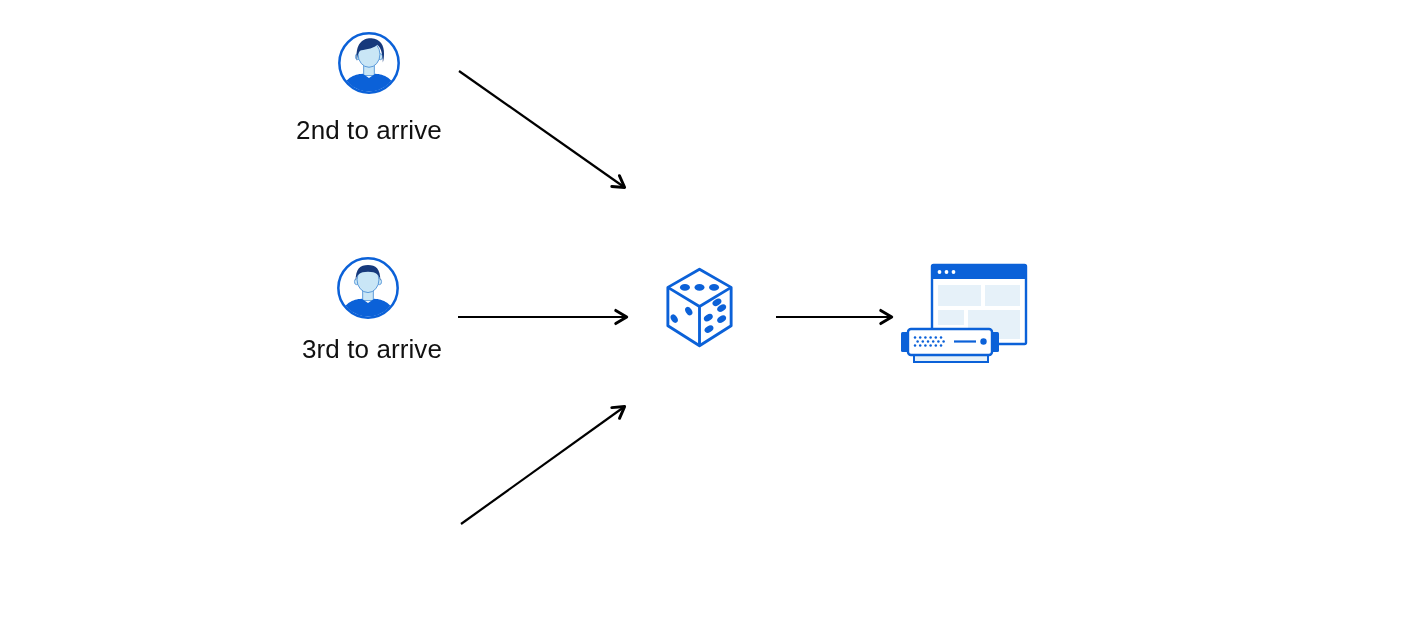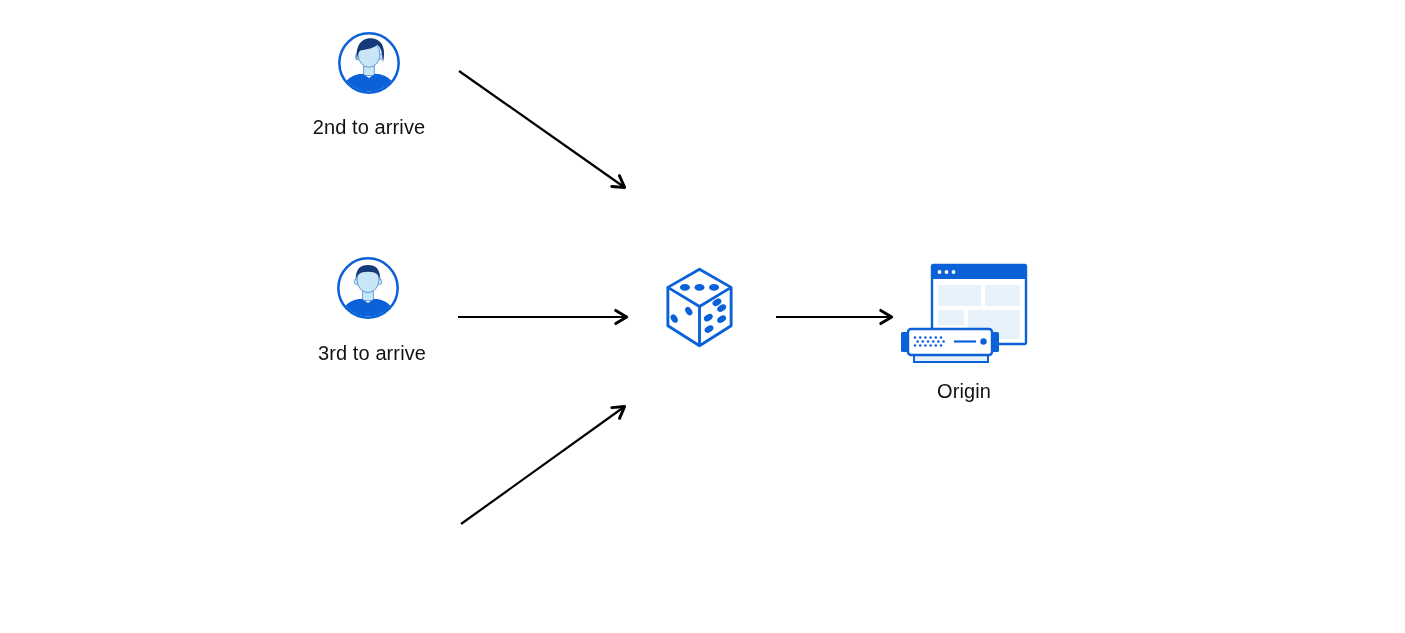--- a/index.html
+++ b/index.html
@@ -15,21 +15,21 @@
   html,body{margin:0;padding:0;background:var(--background);}
   .canvas{
     position:relative;width:1405px;height:633px;background:var(--background);
     font-family:"Liberation Sans",sans-serif;overflow:hidden;
   }
   .arrows-layer{position:absolute;left:0;top:0;pointer-events:none;}
   .arrow-stroke{stroke:var(--arrow-color,#000);}
   .node{position:absolute;}
   .node-label{
     position:absolute;width:200px;text-align:center;
-    font-size:20px;line-height:1.2;color:var(--text-color);
+    font-size:26px;line-height:1.2;color:var(--text-color);
     letter-spacing:0.1px;
   }
   .f-accent{fill:var(--accent-blue);}
   .st-accent{stroke:var(--accent-blue);}
   .f-light{fill:var(--light-blue-fill);}
   .f-navy{fill:var(--dark-navy);}
   .f-face{fill:var(--face-blue);}
   .st-face{stroke:var(--face-line);}
   svg{display:block;}
 </style>
@@ -80,21 +80,21 @@
       <circle cx="33" cy="33" r="30.6" fill="#fff" class="st-accent" stroke-width="2.6"></circle>
       <g clip-path="url(#c2)">
         <path class="f-face st-face" stroke-width="0.9" d="M27.5,30 h11 v16 h-11 z"></path>
         <path class="f-accent" d="M4,66 C6,49 17,44.6 26.5,44 L33,48.5 L39.5,44 C49,44.6 60,49 62,66 Z"></path>
         <ellipse cx="21.3" cy="26.5" rx="2.3" ry="3.1" class="f-face st-face" stroke-width="0.8"></ellipse>
         <ellipse cx="44.7" cy="26.5" rx="2.3" ry="3.1" class="f-face st-face" stroke-width="0.8"></ellipse>
         <ellipse cx="33" cy="24.5" rx="11.3" ry="13.2" class="f-face st-face" stroke-width="0.9"></ellipse>
         <path class="f-navy" d="M20.2,25.5 C20.2,13 25,9.2 33,9.2 C41,9.2 45.8,13 45.8,25.5 C44.4,19.3 41.8,16.3 33,16.3 C24.2,16.3 21.6,19.3 20.2,25.5 Z"></path>
       </g>
     </svg>
-    <div class="node-label" style="left:-64px;top:85px;">3rd to arrive</div>
+    <div class="node-label" style="left:-64px;top:78px;">3rd to arrive</div>
   </div>
 
 
   <div class="node" style="left:665px;top:267px;">
     <svg width="69" height="81" viewBox="0 0 72 84">
       <g class="st-accent" stroke-width="3" fill="#fff" stroke-linejoin="round">
         <path d="M36,2 L69,21 L69,61 L36,82 L3,61 L3,21 Z"></path>
         <path fill="none" d="M3,21 L36,41 L69,21 M36,41 L36,82"></path>
       </g>
       <g class="f-accent">
@@ -149,16 +149,15 @@
             <circle cx="22.2" cy="83.5" r="1.25"></circle>
             <circle cx="27.4" cy="83.5" r="1.25"></circle>
             <circle cx="32.6" cy="83.5" r="1.25"></circle>
             <circle cx="37.8" cy="83.5" r="1.25"></circle>
             <circle cx="43" cy="83.5" r="1.25"></circle>
         </g>
         <line x1="56" y1="79.5" x2="78" y2="79.5" class="st-accent" stroke-width="2.2"></line>
         <circle cx="85.5" cy="79.5" r="3.2" class="f-accent"></circle>
       </g>
     </svg>
-    <div class="node-label" style="left:-34px;top:117px;">Origin</div>
   </div>
 
 </div>
 
 </body></html>

